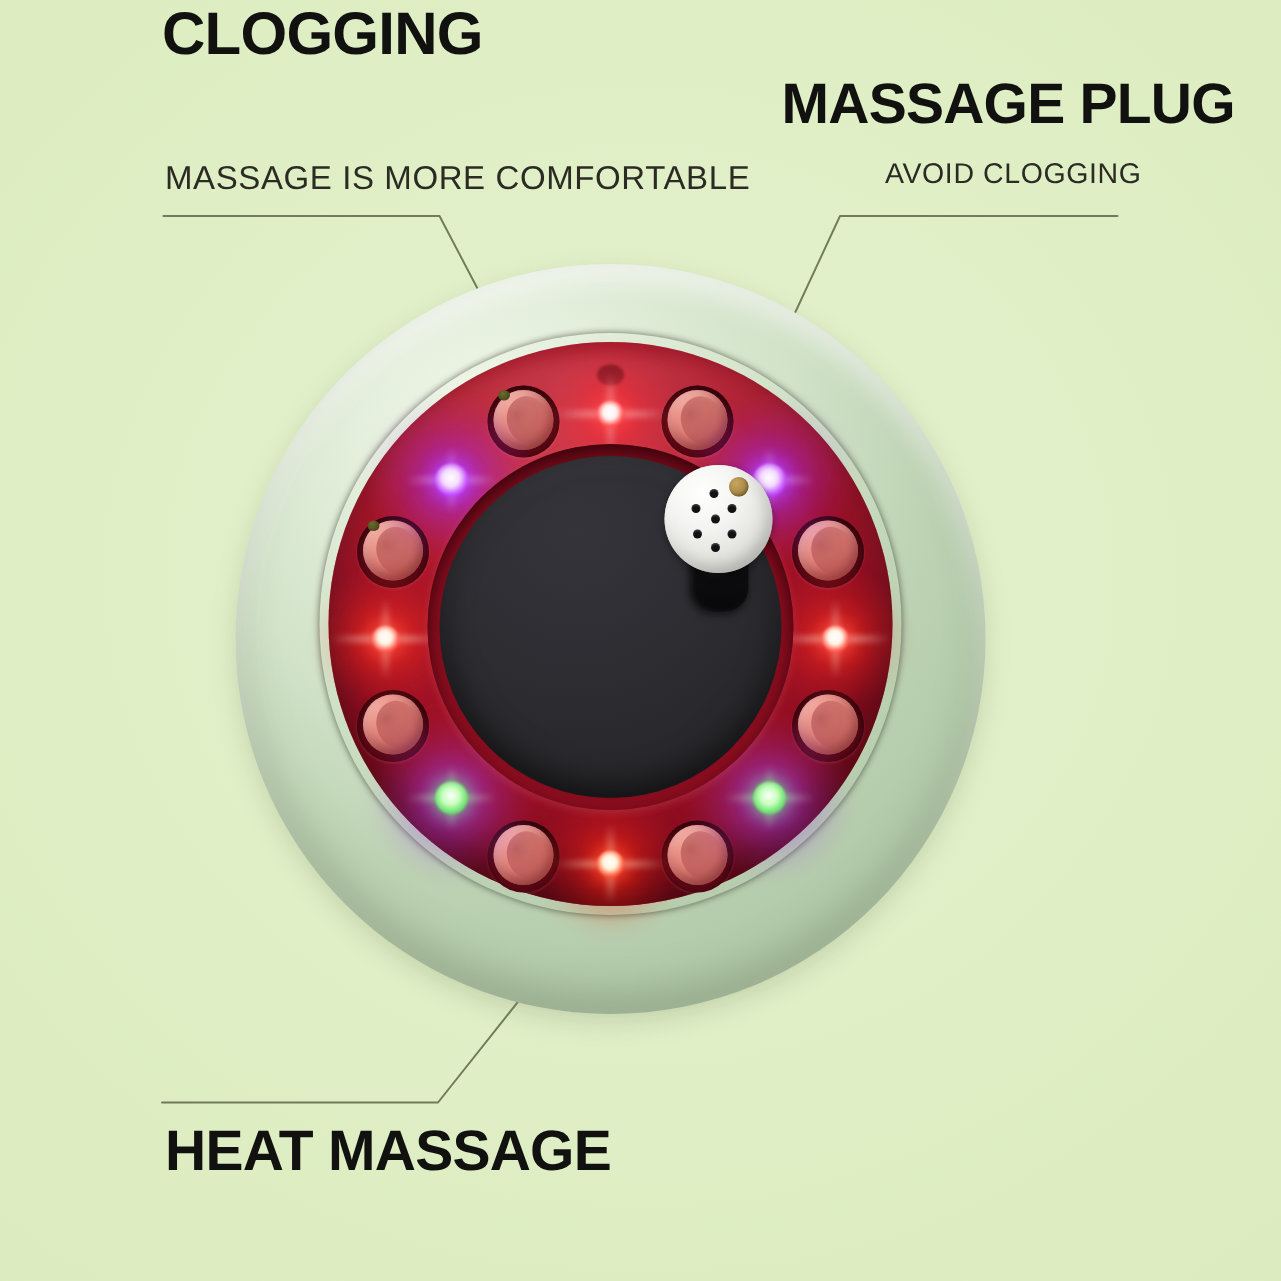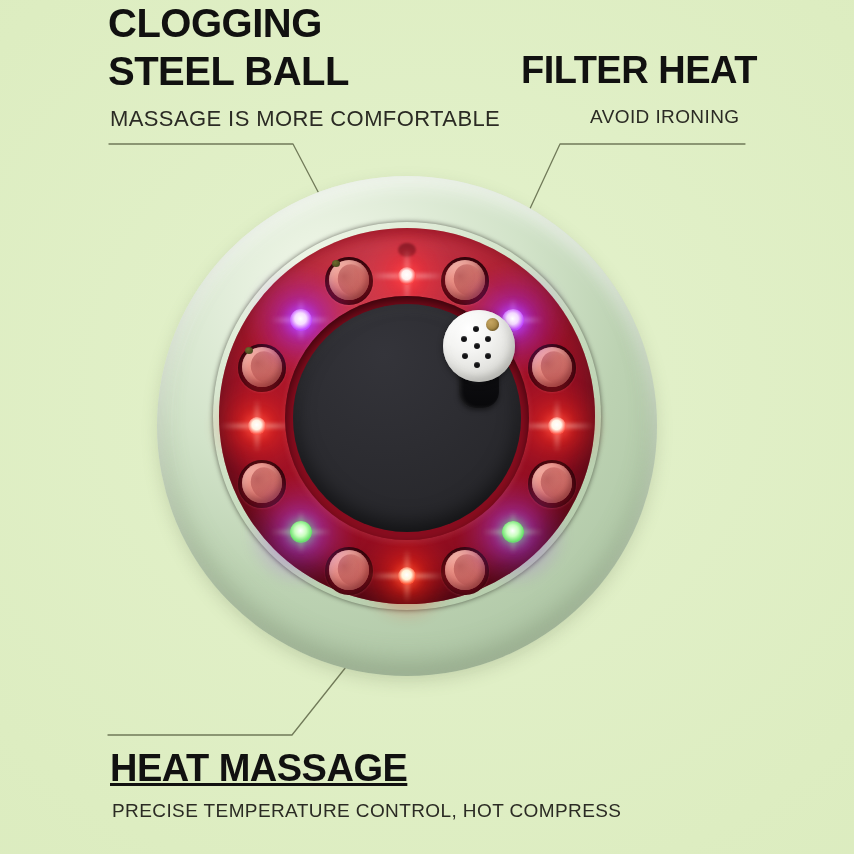--- a/index.html
+++ b/index.html
@@ -33,21 +33,21 @@
     white-space:nowrap;
   }
 
   #t1l1 { left:108px; top:2px;   font-size:40px; }
   #t1l2 { left:108px; top:50px;  font-size:40px; }
   #s1   { left:110px; top:106px; font-size:22px; }
 
   #t2   { left:521px; top:50px;  font-size:38px; }
   #s2   { left:590px; top:106px; font-size:19px; }
 
-  #t3   { left:110px; top:748px; font-size:38px;text-decoration:underline; }
+  #t3   { left:110px; top:748px; font-size:38px; }
   #s3a  { left:112px; top:800px; font-size:19px; }
   #s3b  { left:112px; top:830px; font-size:19px; }
 
   
   #leaders { position:absolute; left:0; top:0; width:854px; height:854px; pointer-events:none; }
 
   
   #device {
     position:absolute;
     left:157px; top:176px;
@@ -361,22 +361,20 @@
         <div class="hole" style="left:19px;top:43px;"></div>
         <div class="hole" style="left:42px;top:43px;"></div>
         <div class="hole" style="left:31px;top:52px;"></div>
         <div class="gold-dot" style="left:43px;top:8px;"></div>
       </div>
     </div>
 
   </div>
 
   <div class="title" id="t1l1">CLOGGING</div>
-  <div class="title" id="t1l2">STEEL BALL</div>
   <div class="subtitle" id="s1">MASSAGE IS MORE COMFORTABLE</div>
 
-  <div class="title" id="t2">FILTER HEAT</div>
-  <div class="subtitle" id="s2">AVOID IRONING</div>
+  <div class="title" id="t2">MASSAGE PLUG</div>
+  <div class="subtitle" id="s2">AVOID CLOGGING</div>
 
   <div class="title" id="t3">HEAT MASSAGE</div>
-  <div class="subtitle" id="s3a">PRECISE TEMPERATURE CONTROL, HOT COMPRESS</div>
 
 </div>
 
 </body></html>

